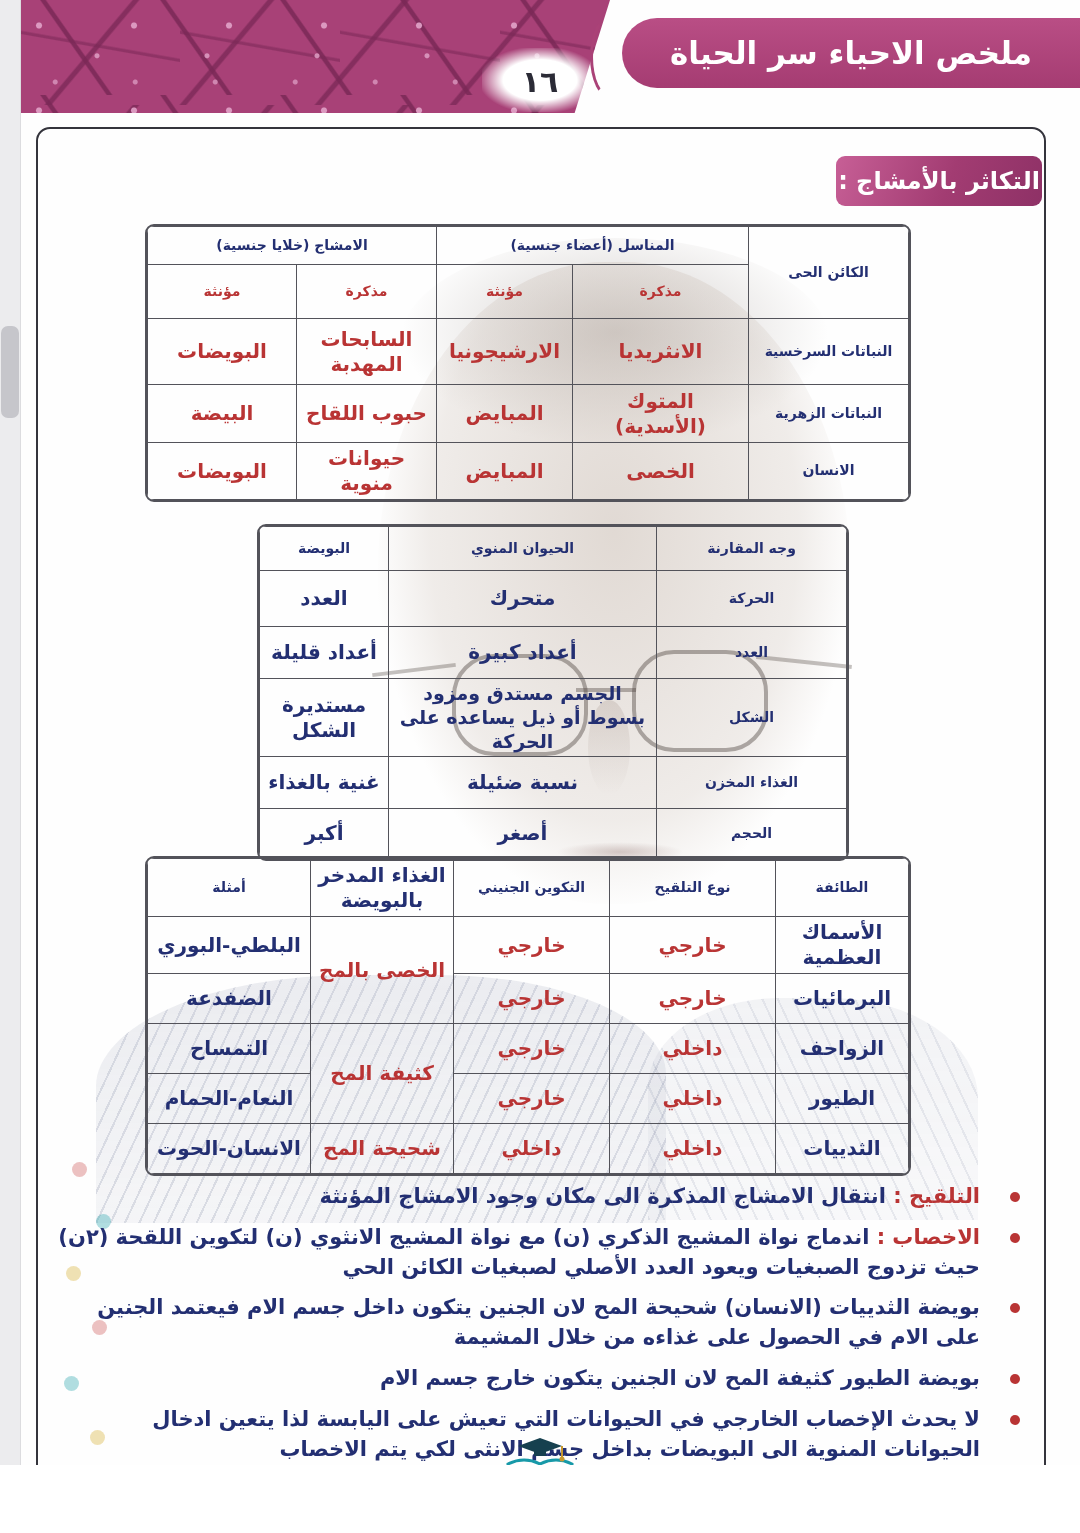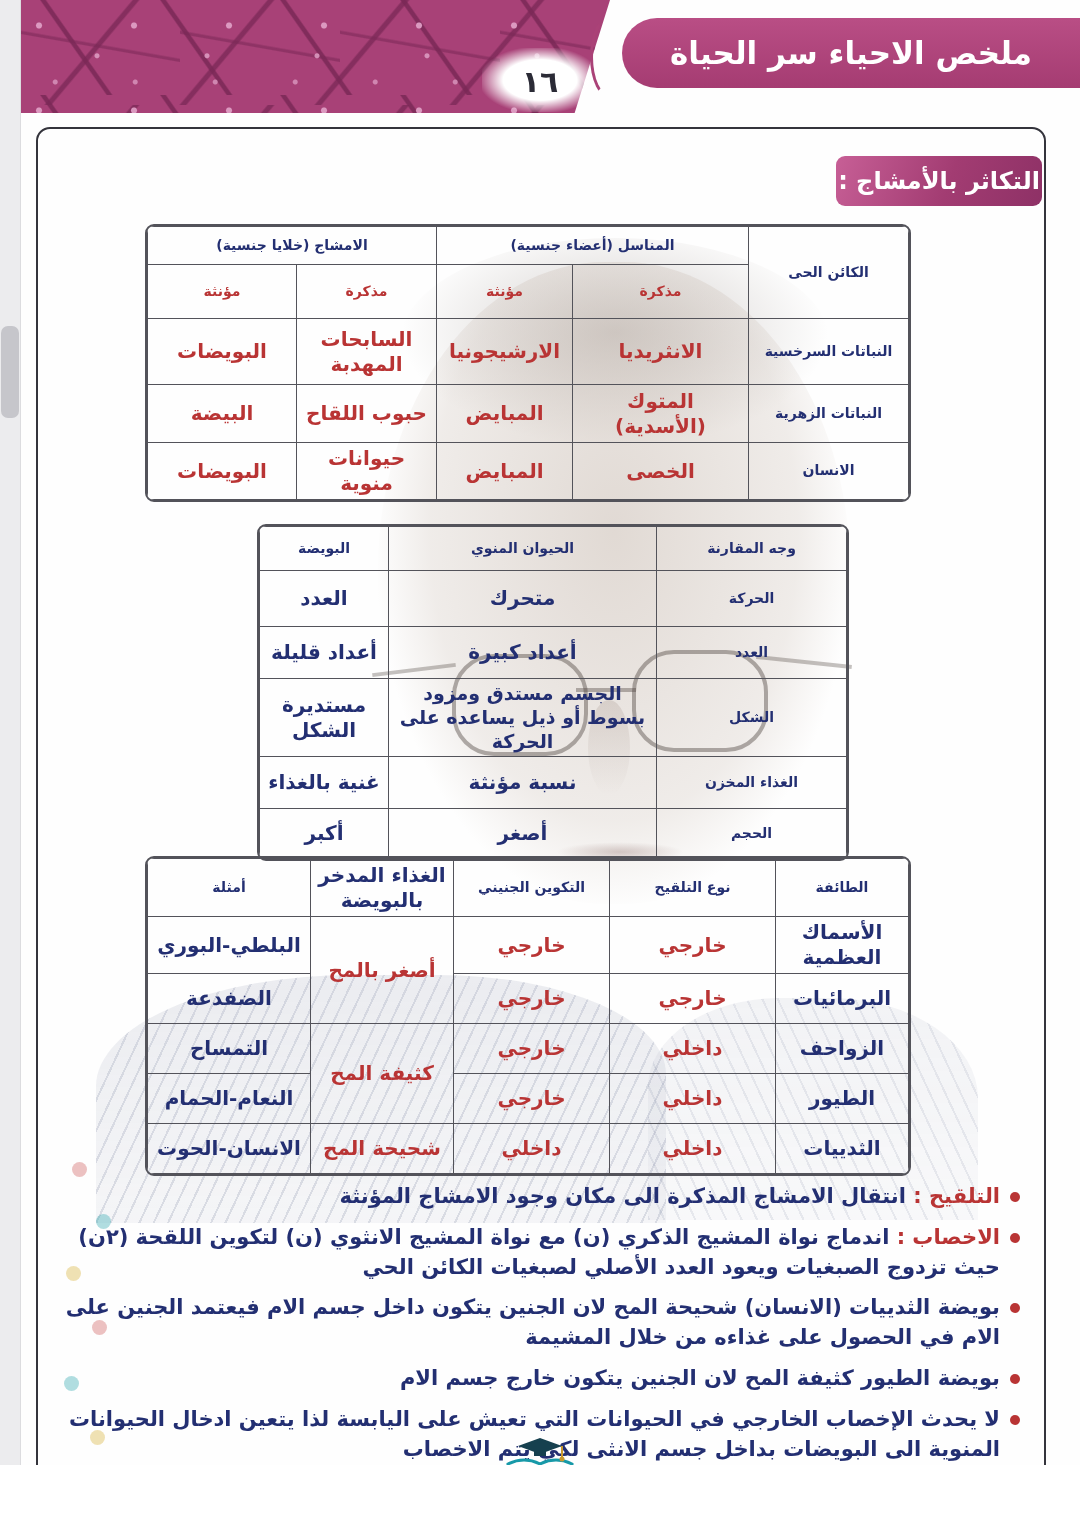--- a/index.html
+++ b/index.html
@@ -116,21 +116,21 @@
   #comparison-table tr.r3 { height:76px; }
   #comparison-table tr.r4 { height:52px; }
   #comparison-table tr.r5 { height:50px; }
 
   #classes-table { left:145px; top:856px; width:762px; }
   #classes-table tr.h { height:58px; }
   #classes-table tr.r { height:50px; }
 
   
   .notes { position:absolute; left:58px; top:1182px; width:962px; z-index:2; direction:rtl; }
-  .note-item { display:flex; align-items:flex-start; margin-bottom:11px; }
+  .note-item { display:flex; align-items:flex-start; margin-bottom:11px;gap:20px; }
   .bullet-dot { flex:0 0 10px; width:10px; height:10px; border-radius:50%;
     background:#b93434; margin-top:10px; margin-left:10px; }
   .note-body { font-size:21px; font-weight:bold; color:#232f72; line-height:1.42; text-align:right; }
   .note-term { color:#b93434; }
   .note-term:empty { display:none; }
 
   
   .logo { position:absolute; left:468px; top:1436px; width:144px; z-index:2; text-align:center; }
   .logo-arabic { color:#1799a8; font-size:25px; font-weight:bold; line-height:1.05; }
   .logo-latin  { color:#c9992f; font-size:17px; font-style:italic;
@@ -248,21 +248,21 @@
         <td class="navy fs20">أعداد كبيرة</td>
         <td class="navy fs20">أعداد قليلة</td>
       </tr>
       <tr class="r3">
         <td class="navy fs21">الشكل</td>
         <td class="navy fs19">الجسم مستدق ومزود بسوط أو ذيل يساعده على الحركة</td>
         <td class="navy fs20">مستديرة الشكل</td>
       </tr>
       <tr class="r4">
         <td class="navy fs21">الغذاء المخزن</td>
-        <td class="navy fs20">نسبة مؤنثة</td>
+        <td class="navy fs20">نسبة ضئيلة</td>
         <td class="navy fs20">غنية بالغذاء</td>
       </tr>
       <tr class="r5">
         <td class="navy fs21">الحجم</td>
         <td class="navy fs20">أصغر</td>
         <td class="navy fs20">أكبر</td>
       </tr>
     </tbody>
       </table>
   </div>
@@ -281,21 +281,21 @@
         <th class="navy fs21">الطائفة</th>
         <th class="navy fs21">نوع التلقيح</th>
         <th class="navy fs21">التكوين الجنيني</th>
         <th class="navy fs20">الغذاء المدخر بالبويضة</th>
         <th class="navy fs21">أمثلة</th>
       </tr>
       <tr class="r">
         <td class="navy fs20">الأسماك العظمية</td>
         <td class="red fs20">خارجي</td>
         <td class="red fs20">خارجي</td>
-        <td rowspan="2" class="red fs20">أصغر بالمح</td>
+        <td rowspan="2" class="red fs20">الخصى بالمح</td>
         <td class="navy fs20">البلطي-البوري</td>
       </tr>
       <tr class="r">
         <td class="navy fs20">البرمائيات</td>
         <td class="red fs20">خارجي</td>
         <td class="red fs20">خارجي</td>
         <td class="navy fs20">الضفدعة</td>
       </tr>
       <tr class="r">
         <td class="navy fs20">الزواحف</td>

